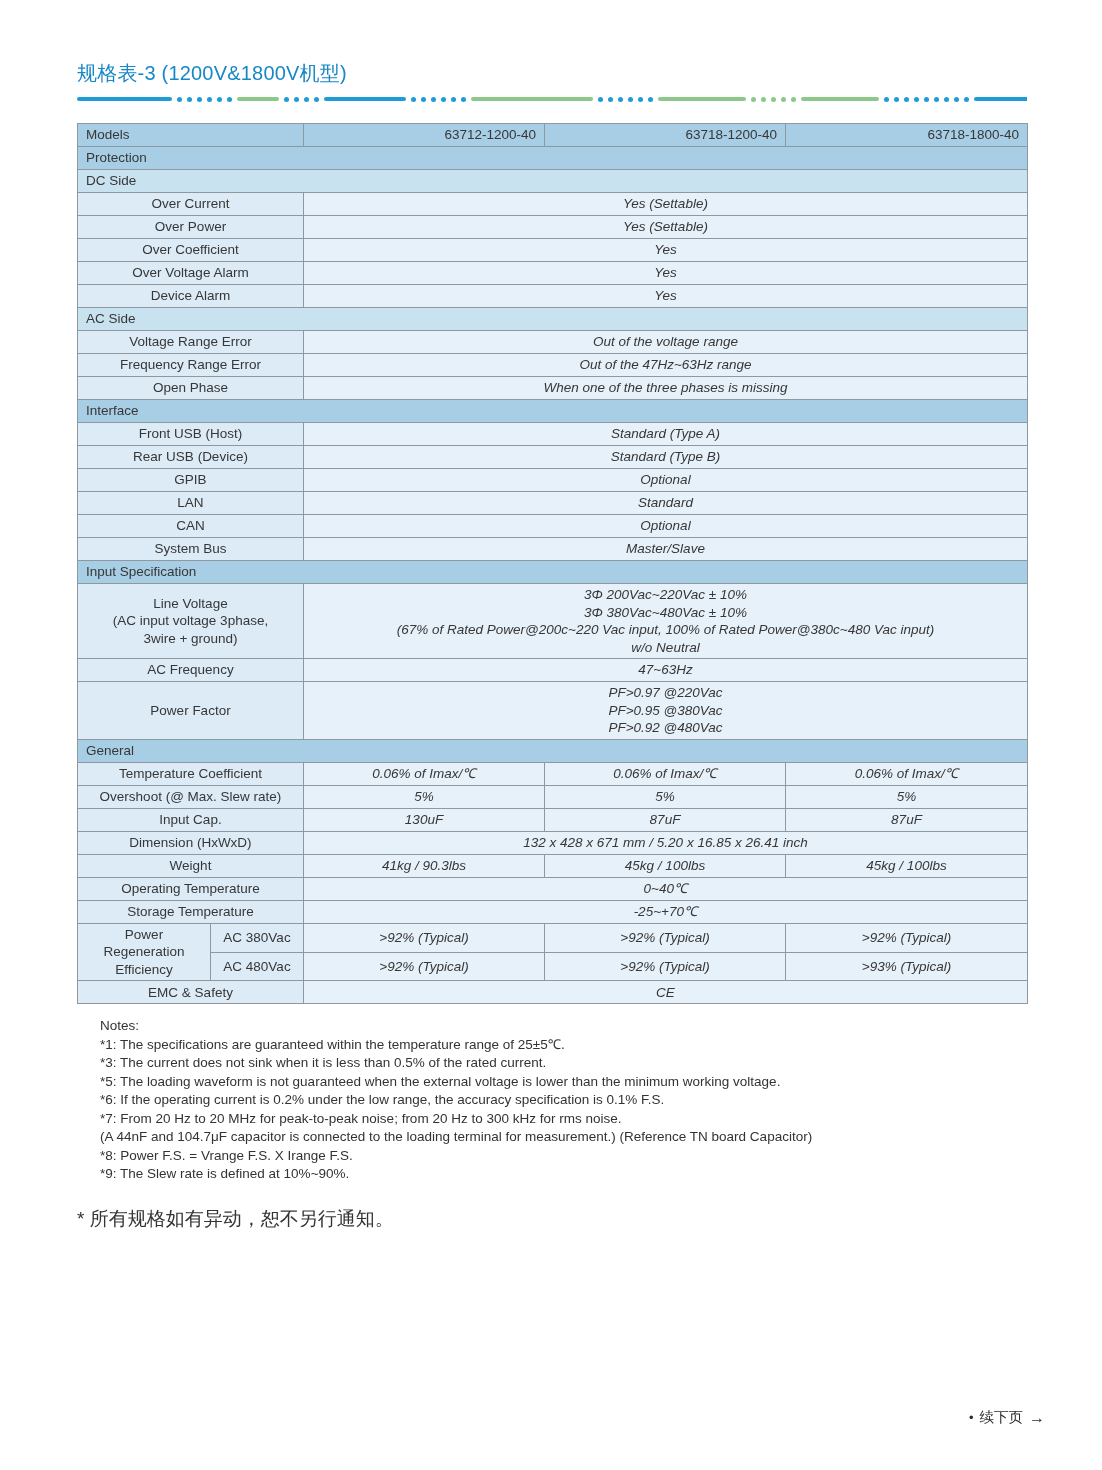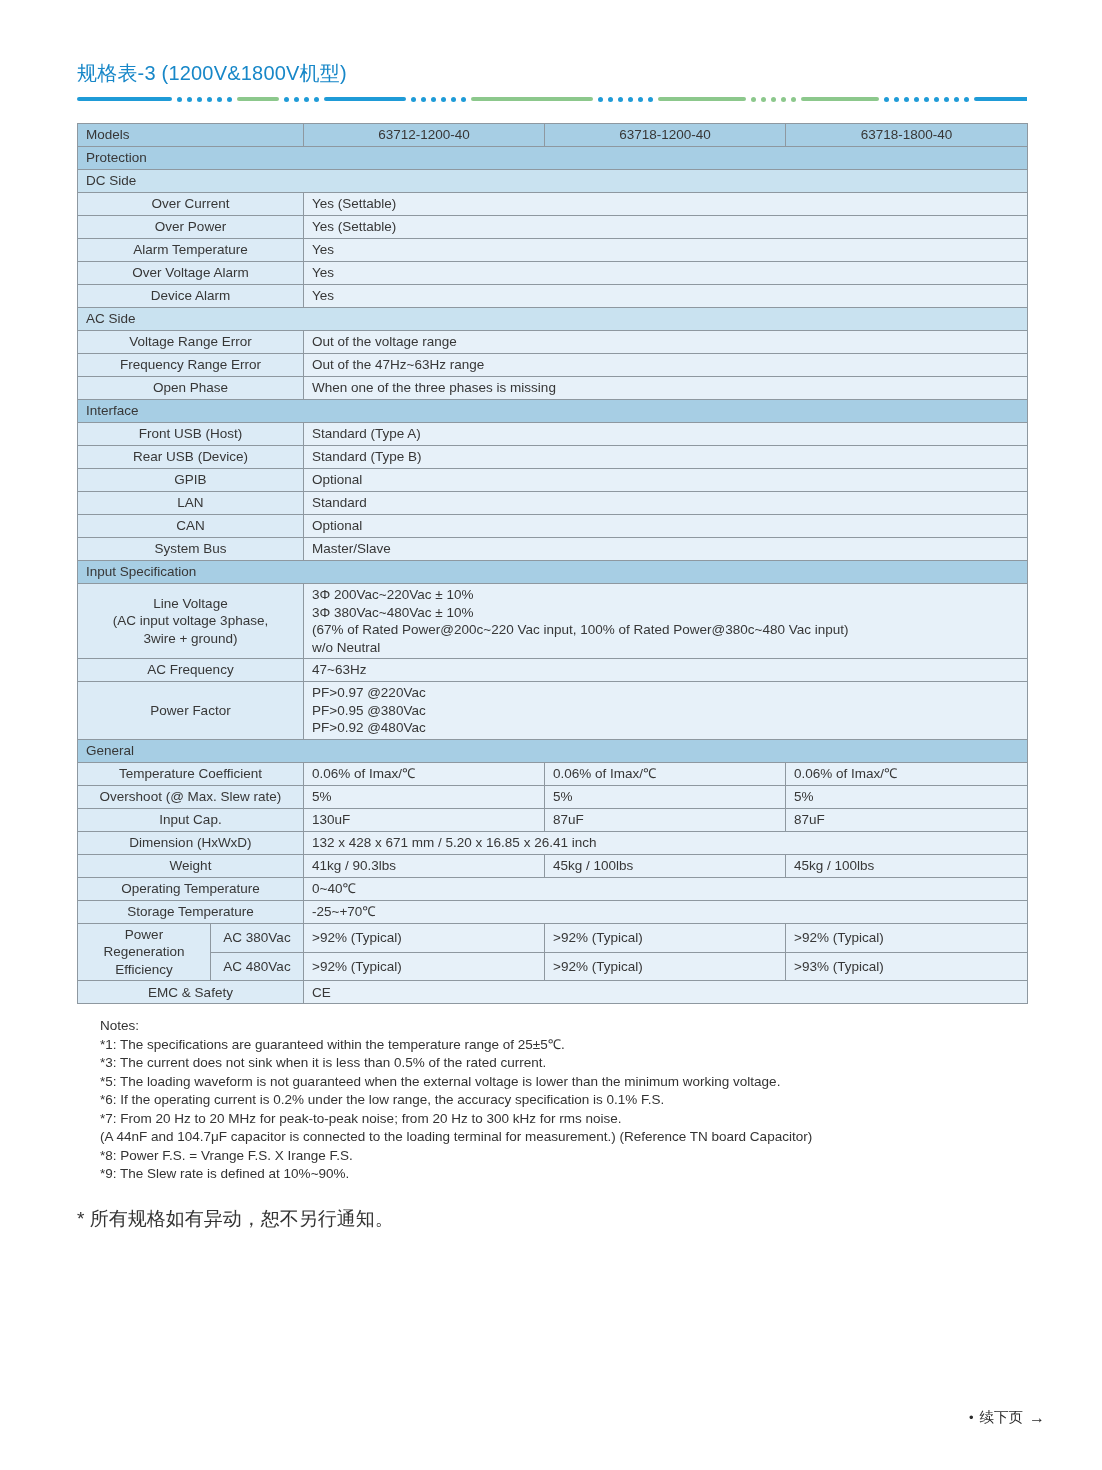--- a/index.html
+++ b/index.html
@@ -34,22 +34,22 @@
     font-size:13.5px;line-height:1.3;border-radius:17px;
   }
   table.spec td{
     border:1.5px solid var(--grid);
     padding:2px 8px;height:23px;vertical-align:middle;
     overflow:hidden;
   }
   td.sec{background:var(--section-bg);text-align:left;}
   td.subsec{background:var(--subsection-bg);text-align:left;}
   td.lbl{background:var(--label-bg);text-align:center;}
-  td.val{background:var(--value-bg);text-align:left;}
-  td.hval{background:var(--section-bg);text-align:center;}
+  td.val{background:var(--value-bg);text-align:center;font-style:italic;}
+  td.hval{background:var(--section-bg);text-align:right;}
 
   .notes{margin-top:13px;font-size:13.5px;line-height:1.37;color:#333;}
   .notes .note-line{white-space:nowrap;margin-left:23px;}
   .disclaimer{margin-top:22px;font-size:19px;color:#333;}
   .footer{
     position:absolute;top:1408px;right:57px;font-size:14.5px;color:#2b2b2b;
     display:flex;align-items:center;gap:6px;
   }
   .footer .bullet{font-size:13px;}
   .footer .arrow{font-weight:bold;font-size:16px;}
@@ -128,21 +128,21 @@
         </tr>
         <tr>
           <td class="lbl" colspan="2">Over Current</td>
           <td class="val" colspan="3">Yes (Settable)</td>
         </tr>
         <tr>
           <td class="lbl" colspan="2">Over Power</td>
           <td class="val" colspan="3">Yes (Settable)</td>
         </tr>
         <tr>
-          <td class="lbl" colspan="2">Alarm Temperature</td>
+          <td class="lbl" colspan="2">Over Coefficient</td>
           <td class="val" colspan="3">Yes</td>
         </tr>
         <tr>
           <td class="lbl" colspan="2">Over Voltage Alarm</td>
           <td class="val" colspan="3">Yes</td>
         </tr>
         <tr>
           <td class="lbl" colspan="2">Device Alarm</td>
           <td class="val" colspan="3">Yes</td>
         </tr>

